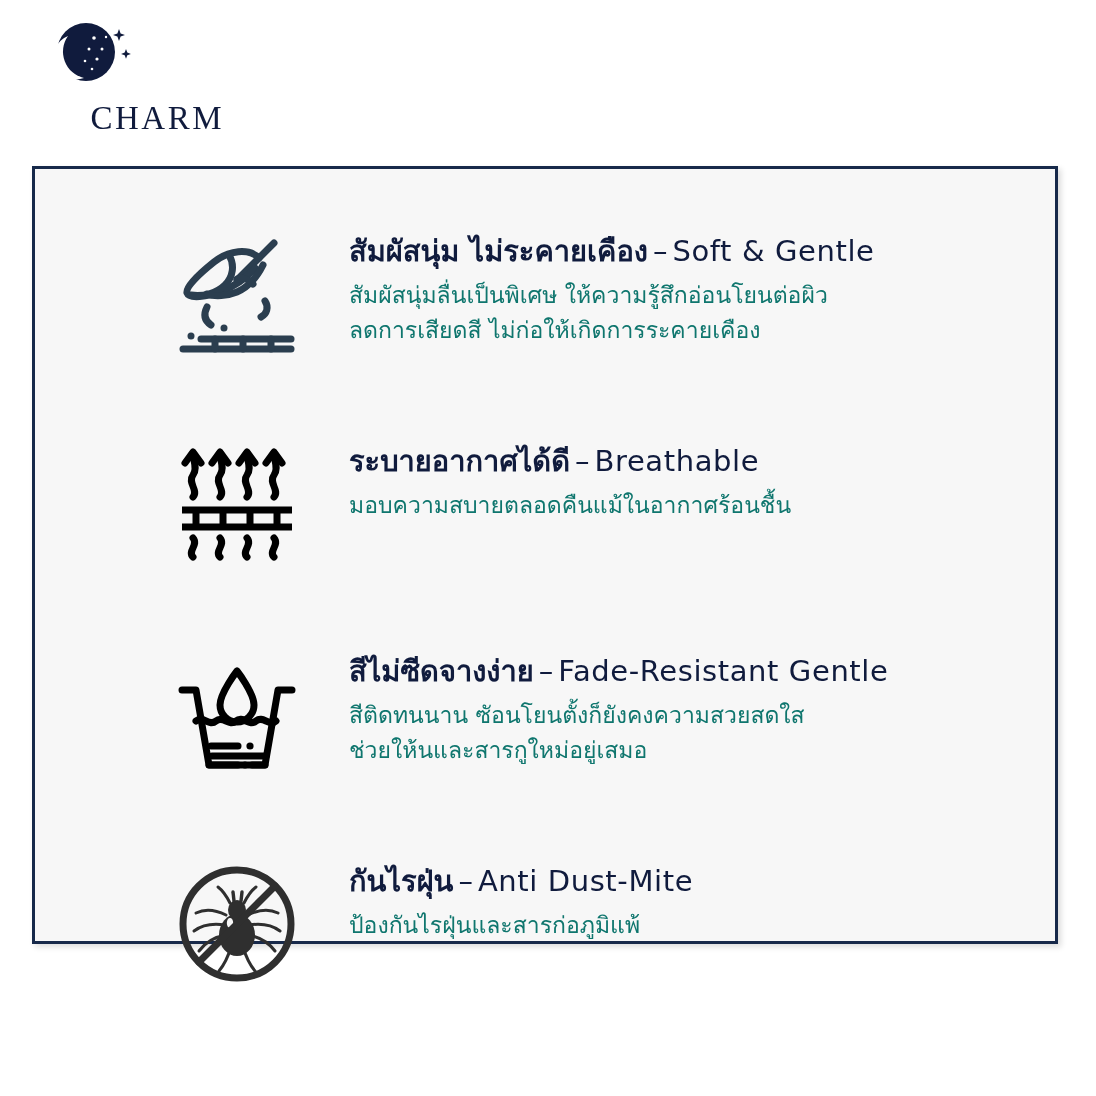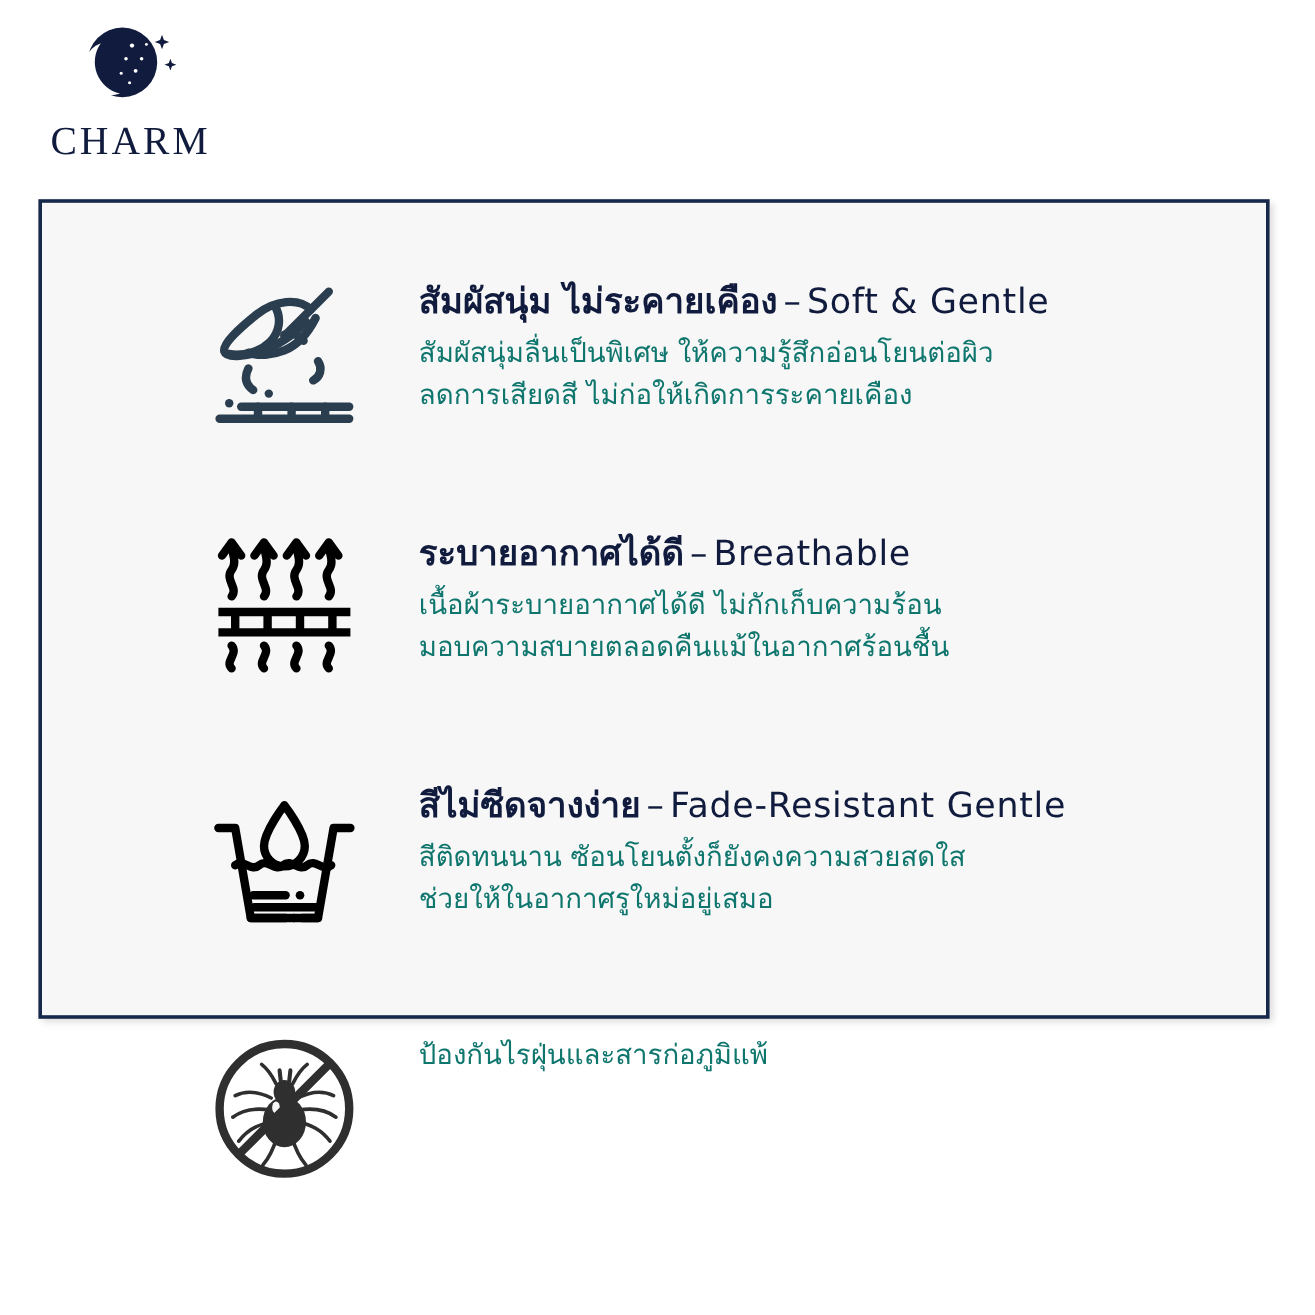--- a/index.html
+++ b/index.html
@@ -11,23 +11,24 @@
     height: 1096px;
     background: #ffffff;
     font-family: "DejaVu Sans", "Liberation Sans", sans-serif;
     overflow: hidden;
     position: relative;
   }
 
   
   .brand {
     position: absolute;
-    left: 40px;
+    left: 24px;
     top: 16px;
     width: 200px;
+    text-align: right;
   }
   .brand-mark {
     width: 96px;
     height: 84px;
     display: block;
     margin-left: 16px;
   }
   .brand-name {
     font-family: "Liberation Serif", "DejaVu Serif", serif;
     font-size: 33px;
@@ -38,21 +39,21 @@
     margin-left: 2px;
     white-space: nowrap;
   }
 
   
   .feature-card {
     position: absolute;
     left: 32px;
     top: 166px;
     width: 1026px;
-    height: 683px;
+    height: 778px;
     background: #f7f7f7;
     border: 3px solid #17294a;
     box-sizing: border-box;
     box-shadow: 3px 3px 6px rgba(0,0,0,0.14);
   }
 
   .feature-list {
     position: absolute;
     left: 0;
     top: 0;
@@ -217,21 +218,20 @@
             <path d="M67 93 C73 100 61 106 67 112"></path>
             <path d="M94 93 C100 100 88 106 94 112"></path>
           </g>
         </svg>
       </div>
       <div class="feature-text">
         <div class="feature-title">
           <span class="th">ระบายอากาศได้ดี</span><span class="dash">–</span><span class="en">Breathable</span>
         </div>
         <div class="feature-desc">
-          <div>เนื้อผ้าระบายอากาศได้ดี ไม่กักเก็บความร้อน</div>
           <div>มอบความสบายตลอดคืนแม้ในอากาศร้อนชื้น</div>
         </div>
       </div>
     </div>
 
     <div class="feature-row">
       <div class="feature-icon">
         <svg width="122" height="122" viewBox="0 0 122 122">
           <g fill="none" stroke="#000000" stroke-width="7" stroke-linecap="round" stroke-linejoin="round">
 
@@ -249,21 +249,21 @@
           <circle cx="74" cy="91" r="3.6" fill="#000000"></circle>
           <circle cx="69" cy="110" r="3.6" fill="#000000"></circle>
         </svg>
       </div>
       <div class="feature-text">
         <div class="feature-title">
           <span class="th">สีไม่ซีดจางง่าย</span><span class="dash">–</span><span class="en">Fade-Resistant Gentle</span>
         </div>
         <div class="feature-desc">
           <div>สีติดทนนาน ซัอนโยนตั้งก็ยังคงความสวยสดใส</div>
-          <div>ช่วยให้ในอากาศรูใหม่อยู่เสมอ</div>
+          <div>ช่วยให้นและสารกูใหม่อยู่เสมอ</div>
         </div>
       </div>
     </div>
 
     <div class="feature-row">
       <div class="feature-icon">
         <svg width="118" height="118" viewBox="0 0 118 118">
           <g fill="none" stroke="#2f2f2f" stroke-width="3" stroke-linecap="round">
 
             <path d="M48 50 C36 44 26 44 18 48"></path>
@@ -285,20 +285,23 @@
           <ellipse cx="59" cy="45" rx="9" ry="10" fill="#2f2f2f"></ellipse>
           <ellipse cx="52" cy="58" rx="3.2" ry="5" fill="#f7f7f7"></ellipse>
           <path d="M56 36 L55 27" stroke="#2f2f2f" stroke-width="3.4" stroke-linecap="round"></path>
           <path d="M63 36 L64 27" stroke="#2f2f2f" stroke-width="3.4" stroke-linecap="round"></path>
 
           <circle cx="59" cy="59" r="54" fill="none" stroke="#2f2f2f" stroke-width="7"></circle>
           <path d="M21 97 L97 21" stroke="#2f2f2f" stroke-width="7" stroke-linecap="round"></path>
         </svg>
       </div>
       <div class="feature-text">
+        <div class="feature-title">
+          <span class="th">กันไรฝุ่น</span><span class="dash">–</span><span class="en">Anti Dust-Mite</span>
+        </div>
         <div class="feature-desc">
           <div>ป้องกันไรฝุ่นและสารก่อภูมิแพ้</div>
         </div>
       </div>
     </div>
 
   </div>
 </div>
 
 </body></html>

